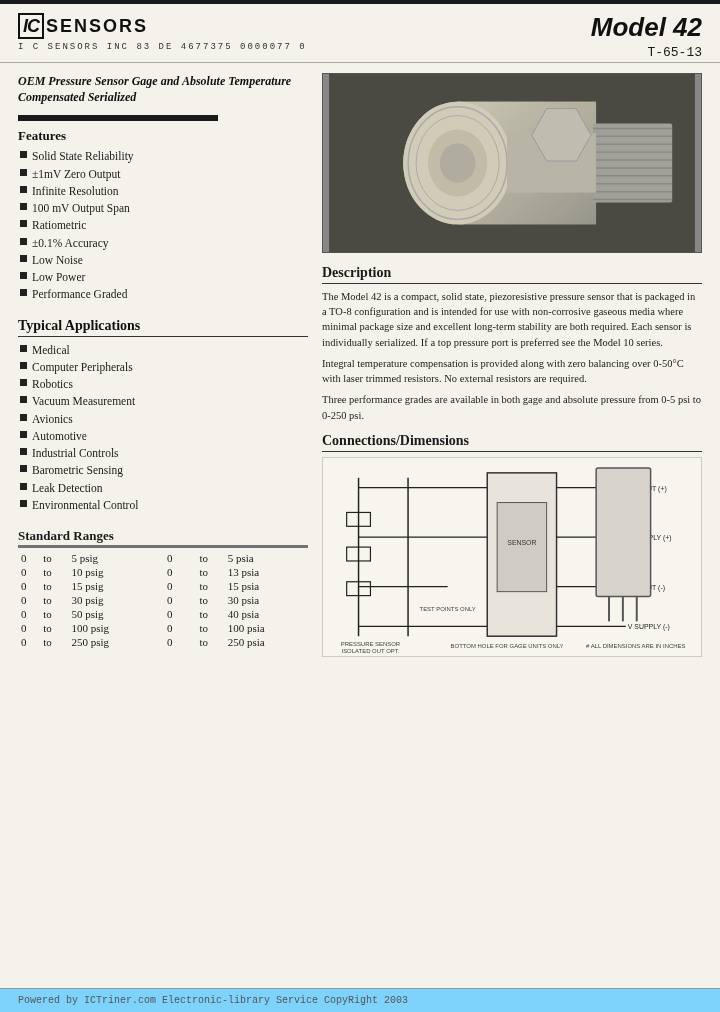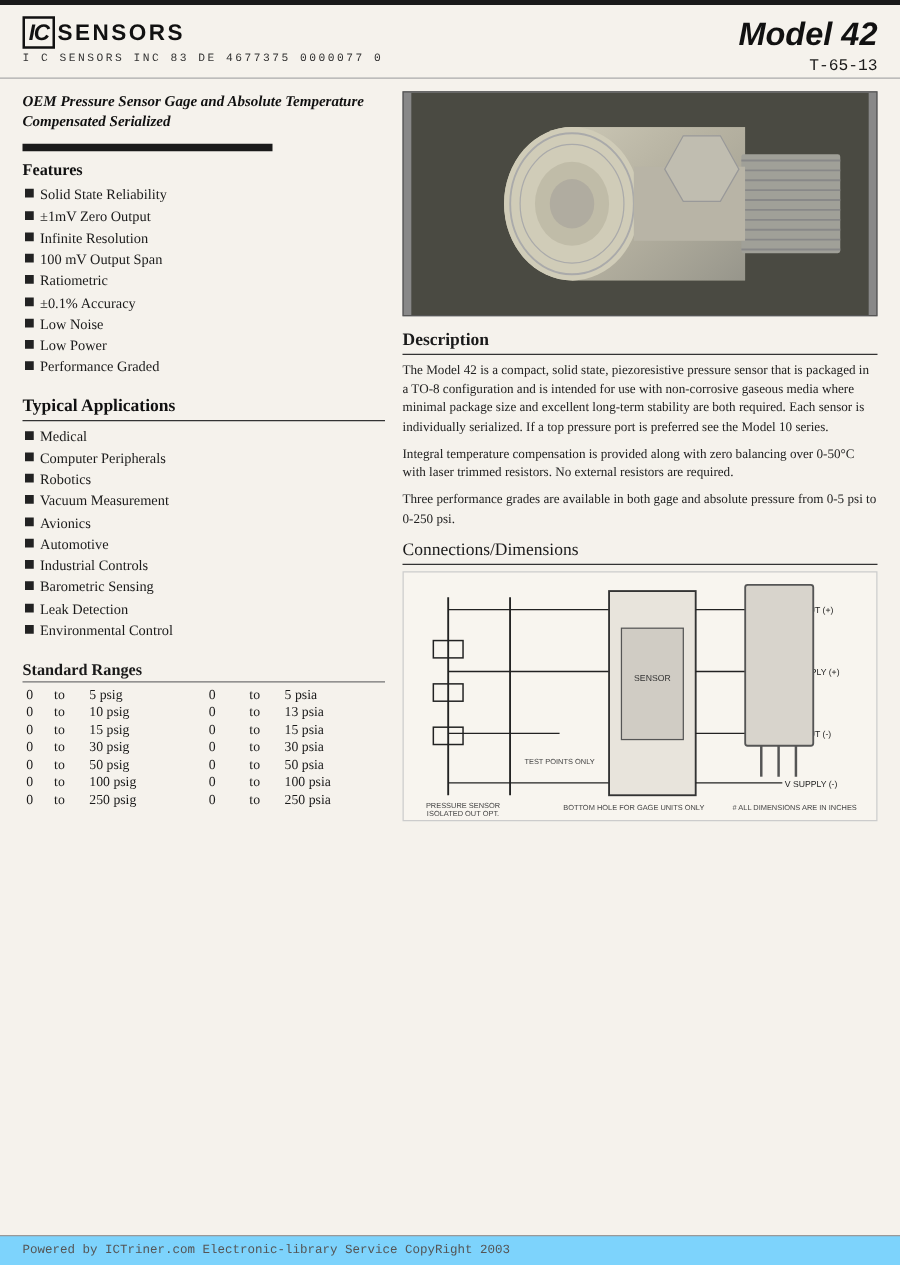--- a/index.html
+++ b/index.html
@@ -142,21 +142,21 @@
       font-size: 10.5px;
       line-height: 1.45;
       color: #222;
       margin-bottom: 6px;
     }
     .conn-section {
       margin-top: 10px;
     }
     .conn-title {
       font-size: 14px;
-      font-weight: 400;
+      font-weight: 700;
       border-bottom: 1px solid #333;
       margin-bottom: 5px;
       padding-bottom: 2px;
     }
     
     .conn-diagram {
       width: 100%;
       height: 200px;
       background: #f8f5ef;
       border: 1px solid #ccc;
@@ -168,21 +168,21 @@
       height: 100%;
     }
     
     .ranges-section {
       margin-top: 10px;
     }
     .ranges-title {
       font-size: 13px;
       font-weight: 700;
       margin-bottom: 3px;
-      border-bottom: 1px solid #737373;
+      border-bottom: 3px solid #737373;
       padding-bottom: 1px;
     }
     .ranges-table {
       width: 100%;
       font-size: 11px;
       border-collapse: collapse;
       margin-top: 2px;
     }
     .ranges-table td {
       padding: 1px 3px;
@@ -339,21 +339,21 @@
               <td style="padding-left:14px;">0</td>
               <td>to</td>
               <td>30 psia</td>
             </tr>
             <tr>
               <td>0</td>
               <td>to</td>
               <td>50 psig</td>
               <td style="padding-left:14px;">0</td>
               <td>to</td>
-              <td>50 psia</td>
+              <td>40 psia</td>
             </tr>
             <tr>
               <td>0</td>
               <td>to</td>
               <td>100 psig</td>
               <td style="padding-left:14px;">0</td>
               <td>to</td>
               <td>100 psia</td>
             </tr>
             <tr>

